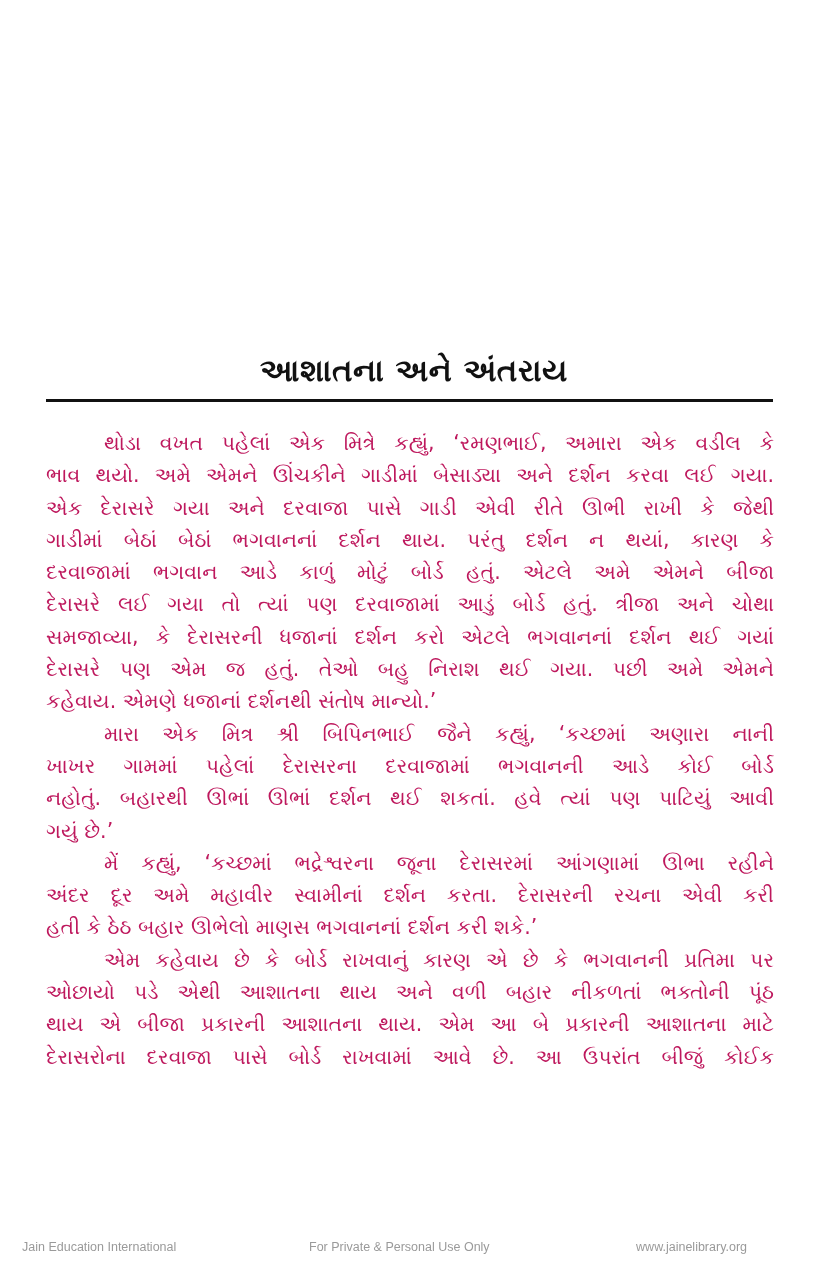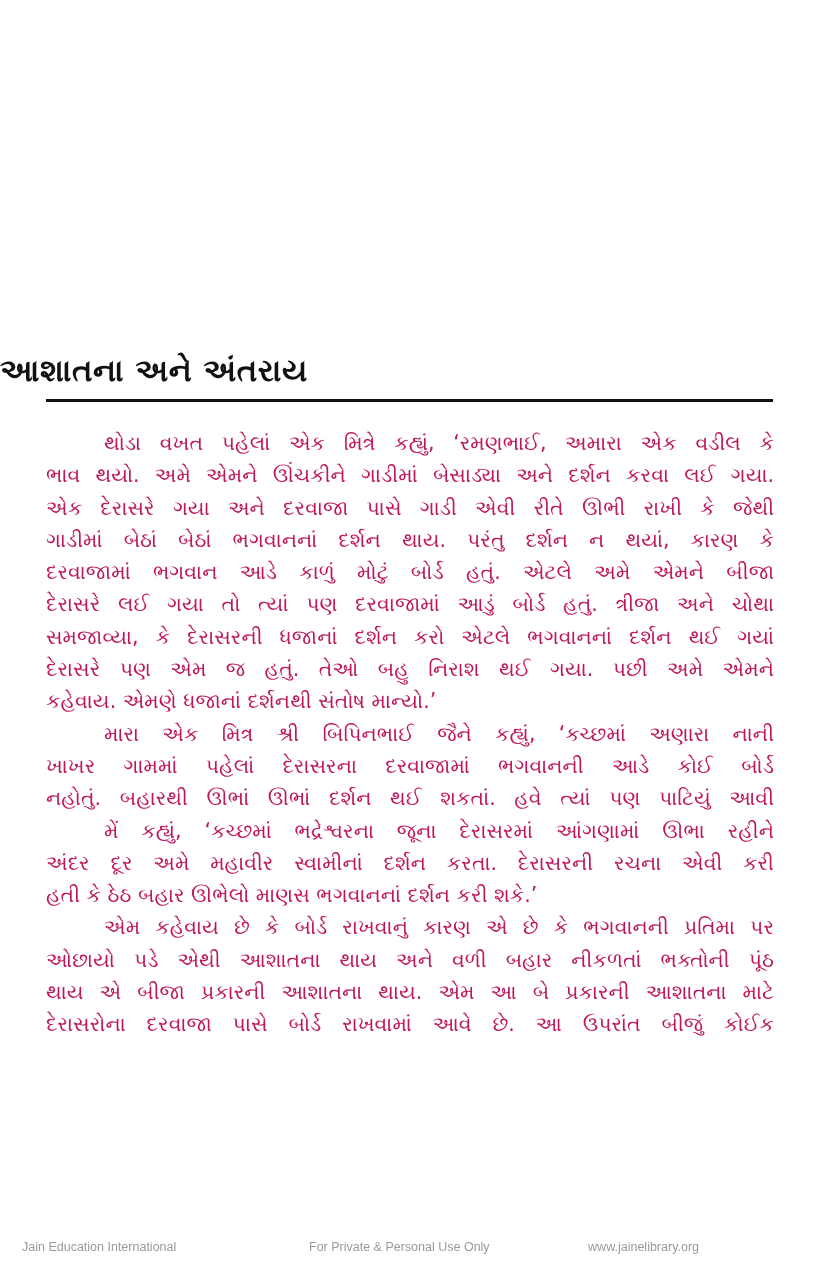--- a/index.html
+++ b/index.html
@@ -19,20 +19,21 @@
       position: absolute;
       left: 0; top: 0;
       width: 828px;
       height: 1278px;
     }
     .chapter-title {
       position: absolute;
       top: 345px;
       left: 0;
       width: 828px;
+      text-align: center;
       font-size: 31px;
       font-weight: bold;
       line-height: 50px;
       color: #111;
       letter-spacing: 0.5px;
     }
     .title-rule {
       position: absolute;
       top: 399px;
       left: 46px;
@@ -64,20 +65,21 @@
     }
     .footer {
       position: absolute;
       top: 1240px;
       left: 0;
       width: 723px;
       height: 20px;
       font-family: "Liberation Sans", sans-serif;
       font-size: 12.5px;
       color: #9a9a9a;
+      padding-left: 48px;
     }
     .footer span {
       position: absolute;
       top: 0;
       white-space: nowrap;
     }
     .footer .f-left { left: 22px; }
     .footer .f-center { left: 309px; }
     .footer .f-right { right: 24px; text-align: center; }
   </style>
@@ -97,20 +99,21 @@
     <span class="line">ગાડીમાં બેઠાં બેઠાં ભગવાનનાં દર્શન થાય. પરંતુ દર્શન ન થયાં, કારણ કે</span>
     <span class="line">દરવાજામાં ભગવાન આડે કાળું મોટું બોર્ડ હતું. એટલે અમે એમને બીજા</span>
     <span class="line">દેરાસરે લઈ ગયા તો ત્યાં પણ દરવાજામાં આડું બોર્ડ હતું. ત્રીજા અને ચોથા</span>
     <span class="line">સમજાવ્યા, કે દેરાસરની ધજાનાં દર્શન કરો એટલે ભગવાનનાં દર્શન થઈ ગયાં</span>
     <span class="line">દેરાસરે પણ એમ જ હતું. તેઓ બહુ નિરાશ થઈ ગયા. પછી અમે એમને</span>
     <span class="line last">કહેવાય. એમણે ધજાનાં દર્શનથી સંતોષ માન્યો.’</span>
 
     <span class="line indent">મારા એક મિત્ર શ્રી બિપિનભાઈ જૈને કહ્યું, ‘કચ્છમાં અણારા નાની</span>
     <span class="line">ખાખર ગામમાં પહેલાં દેરાસરના દરવાજામાં ભગવાનની આડે કોઈ બોર્ડ</span>
     <span class="line">નહોતું. બહારથી ઊભાં ઊભાં દર્શન થઈ શકતાં. હવે ત્યાં પણ પાટિયું આવી</span>
+    <span class="line last">ગયું છે.’</span>
 
     <span class="line indent">મેં કહ્યું, ‘કચ્છમાં ભદ્રેશ્વરના જૂના દેરાસરમાં આંગણામાં ઊભા રહીને</span>
     <span class="line">અંદર દૂર અમે મહાવીર સ્વામીનાં દર્શન કરતા. દેરાસરની રચના એવી કરી</span>
     <span class="line last">હતી કે ઠેઠ બહાર ઊભેલો માણસ ભગવાનનાં દર્શન કરી શકે.’</span>
 
     <span class="line indent">એમ કહેવાય છે કે બોર્ડ રાખવાનું કારણ એ છે કે ભગવાનની પ્રતિમા પર</span>
     <span class="line">ઓછાયો પડે એથી આશાતના થાય અને વળી બહાર નીકળતાં ભક્તોની પૂંઠ</span>
     <span class="line">થાય એ બીજા પ્રકારની આશાતના થાય. એમ આ બે પ્રકારની આશાતના માટે</span>
     <span class="line">દેરાસરોના દરવાજા પાસે બોર્ડ રાખવામાં આવે છે. આ ઉપરાંત બીજું કોઈક</span>
 

